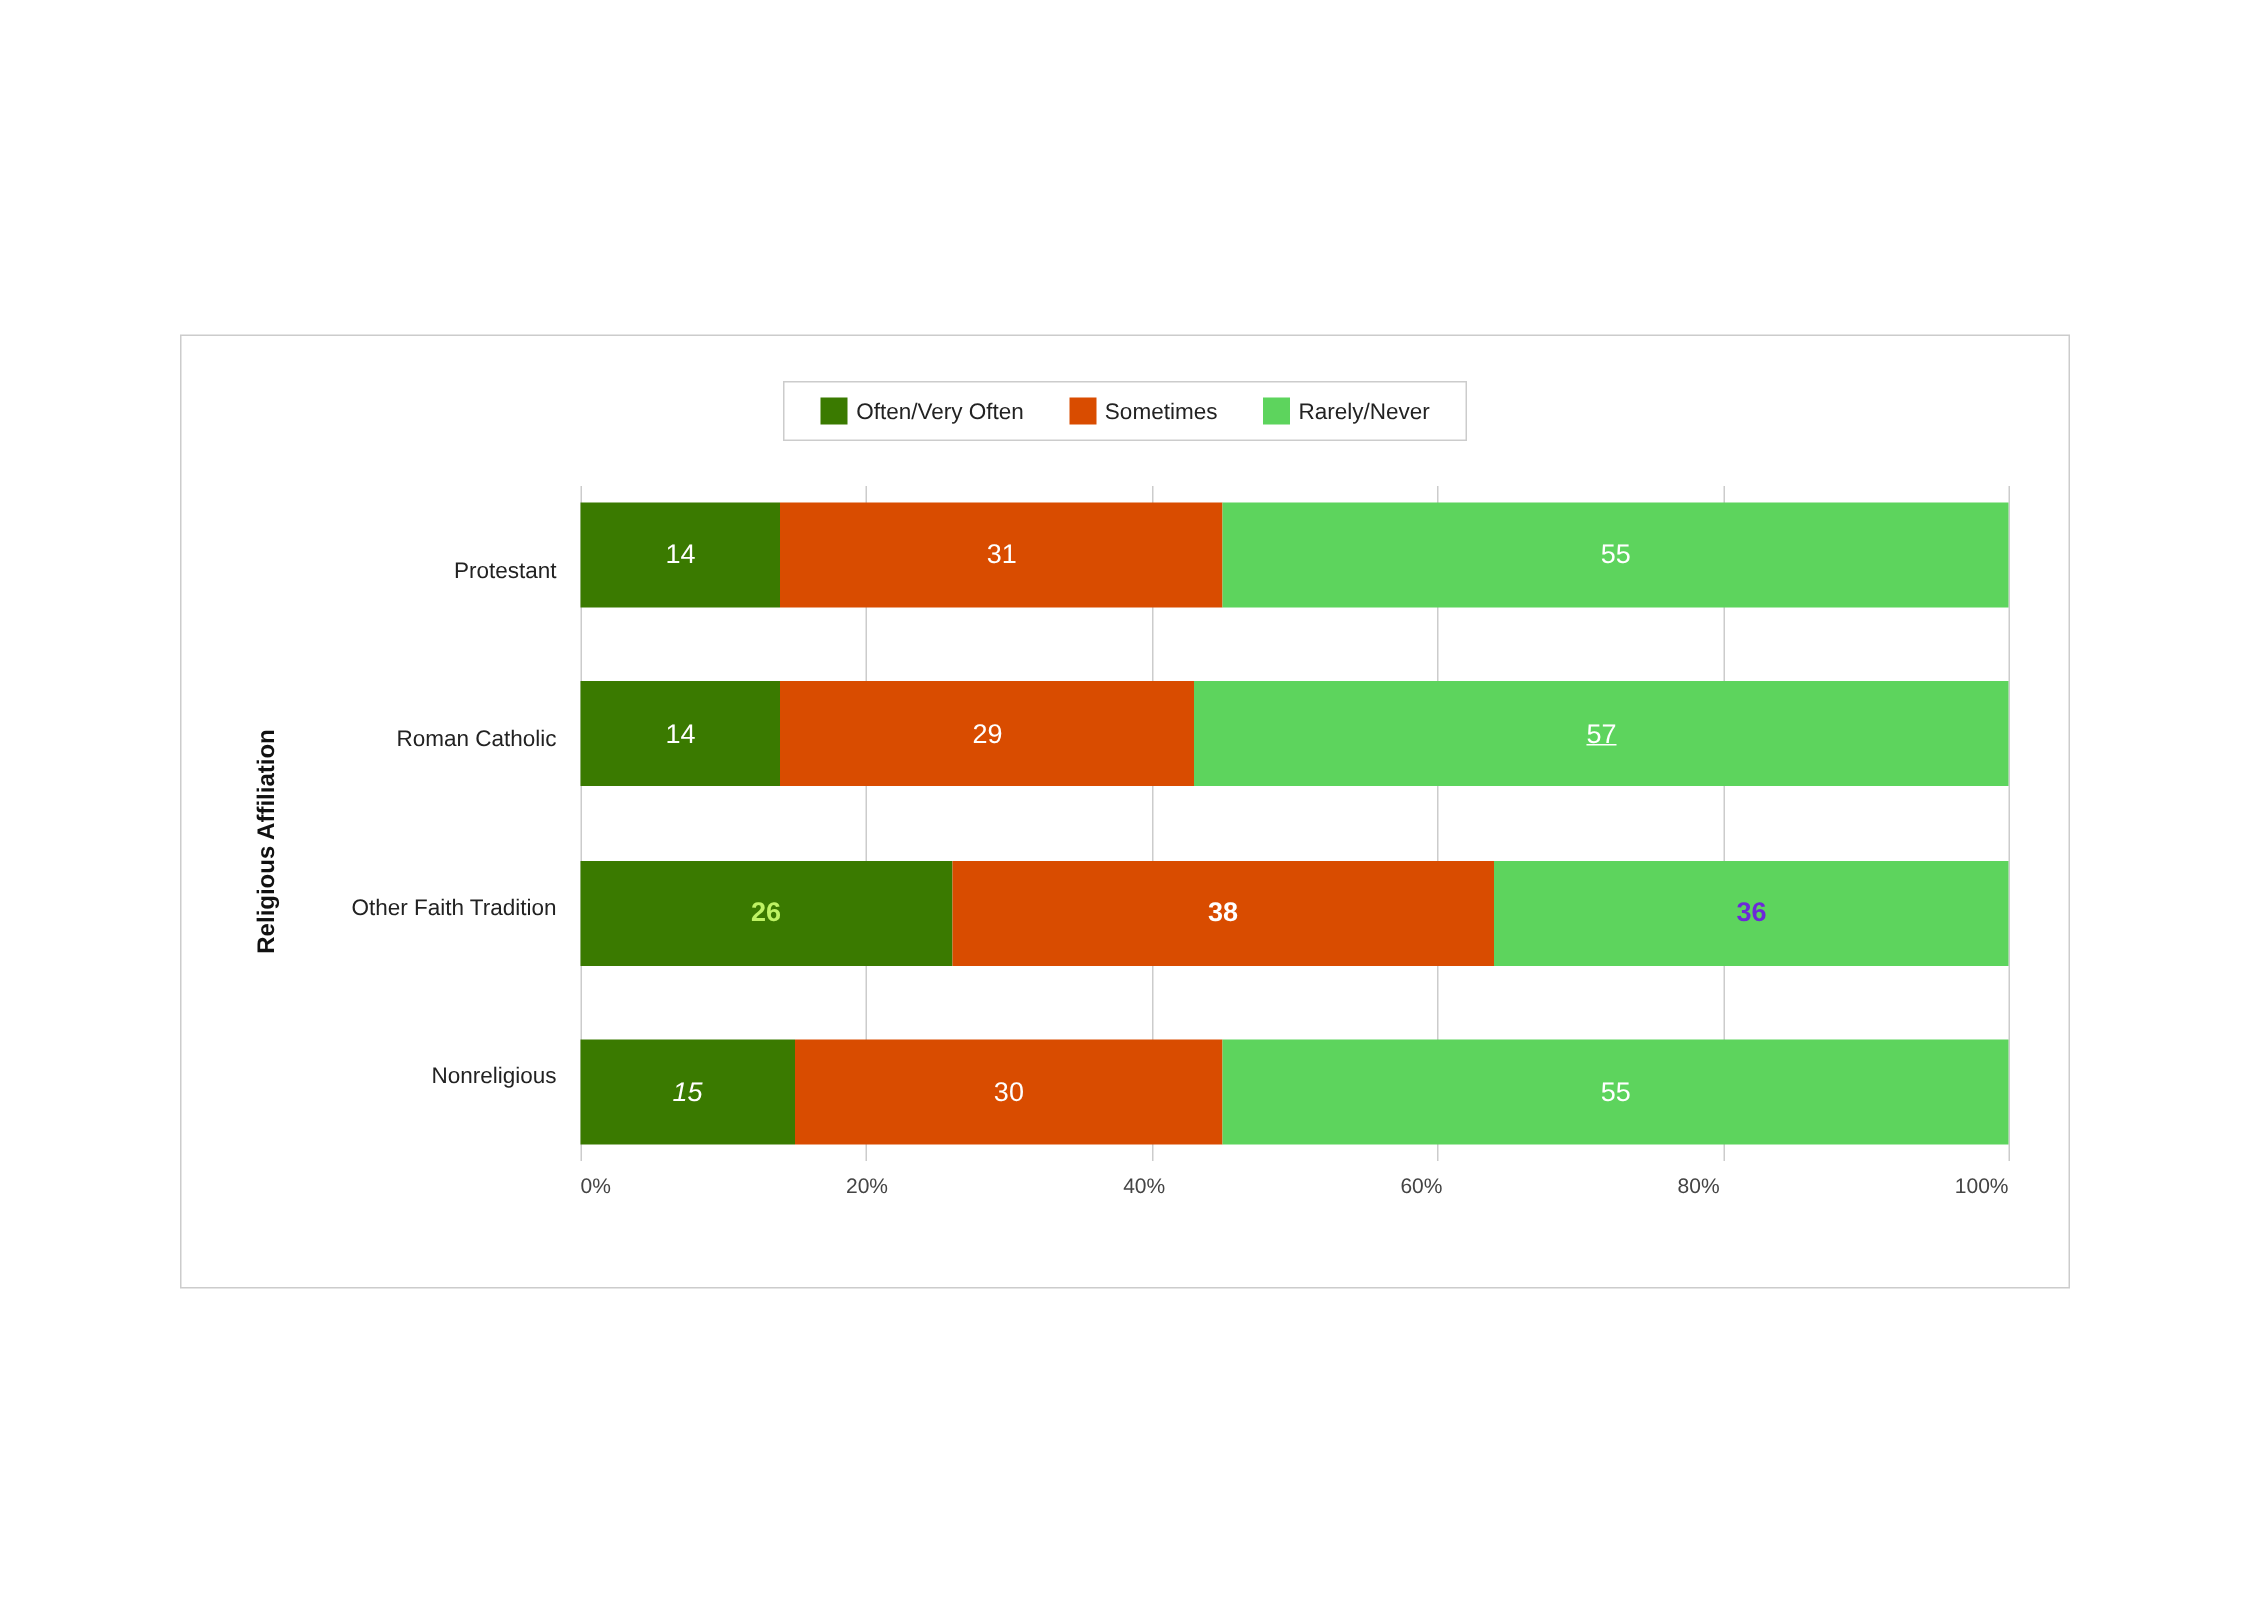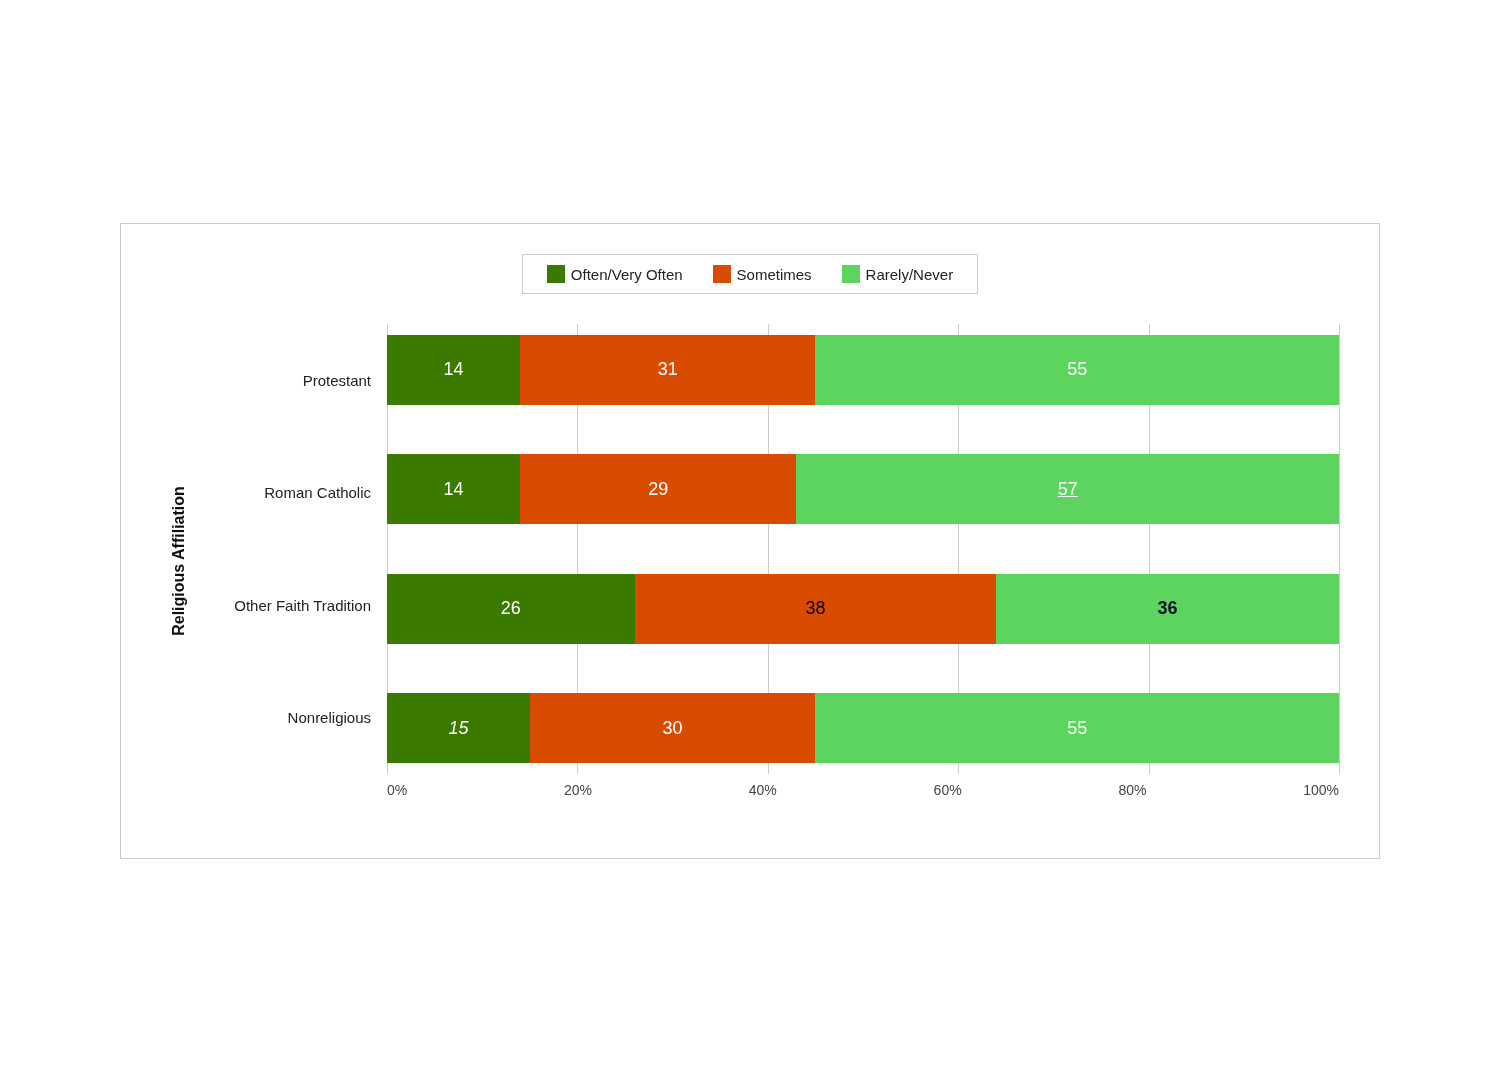--- a/index.html
+++ b/index.html
@@ -252,27 +252,27 @@
               </div>
               <div class="bar-segment sometimes" style="width: 29%; background: rgb(217, 76, 0);">
                 <span style="color: rgb(255, 255, 255);">29</span>
               </div>
               <div class="bar-segment rarely" style="width: 57%; background: rgb(93, 212, 93);">
                 <span style="color: rgb(255, 255, 255); text-decoration: underline;">57</span>
               </div>
             </div>
             <div class="stacked-bar" style="margin-top: 28px;">
               <div class="bar-segment often" style="width: 26%; background: rgb(58, 122, 0);">
-                <span style="font-weight: normal; color: #ffffff;">26</span>
+                <span style="font-weight: bold; color: #bef264;">26</span>
               </div>
               <div class="bar-segment sometimes" style="width: 38%; background: rgb(217, 76, 0);">
-                <span style="font-weight: normal; color: #000000;">38</span>
+                <span style="font-weight: bold; color: #ffffff;">38</span>
               </div>
               <div class="bar-segment rarely" style="width: 36%; background: rgb(93, 212, 93);">
-                <span style="font-weight: bold; color: #0f172a;">36</span>
+                <span style="font-weight: bold; color: #6d28d9;">36</span>
               </div>
             </div>
             <div class="stacked-bar" style="margin-top: 28px;">
               <div class="bar-segment often" style="width: 15%; background: rgb(58, 122, 0); font-style: italic;">
                 <span style="color: rgb(255, 255, 255);">15</span>
               </div>
               <div class="bar-segment sometimes" style="width: 30%; background: rgb(217, 76, 0);">
                 <span style="color: rgb(255, 255, 255);">30</span>
               </div>
               <div class="bar-segment rarely" style="width: 55%; background: rgb(93, 212, 93);">

